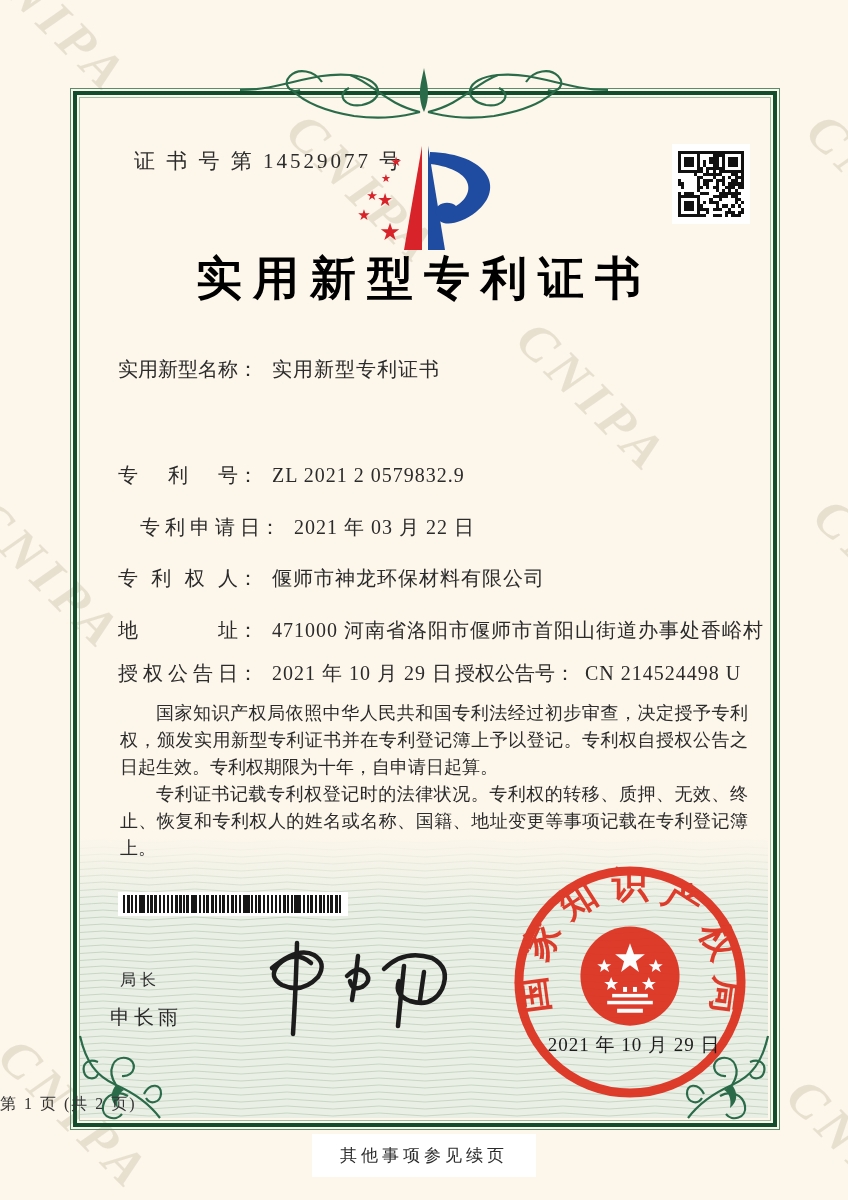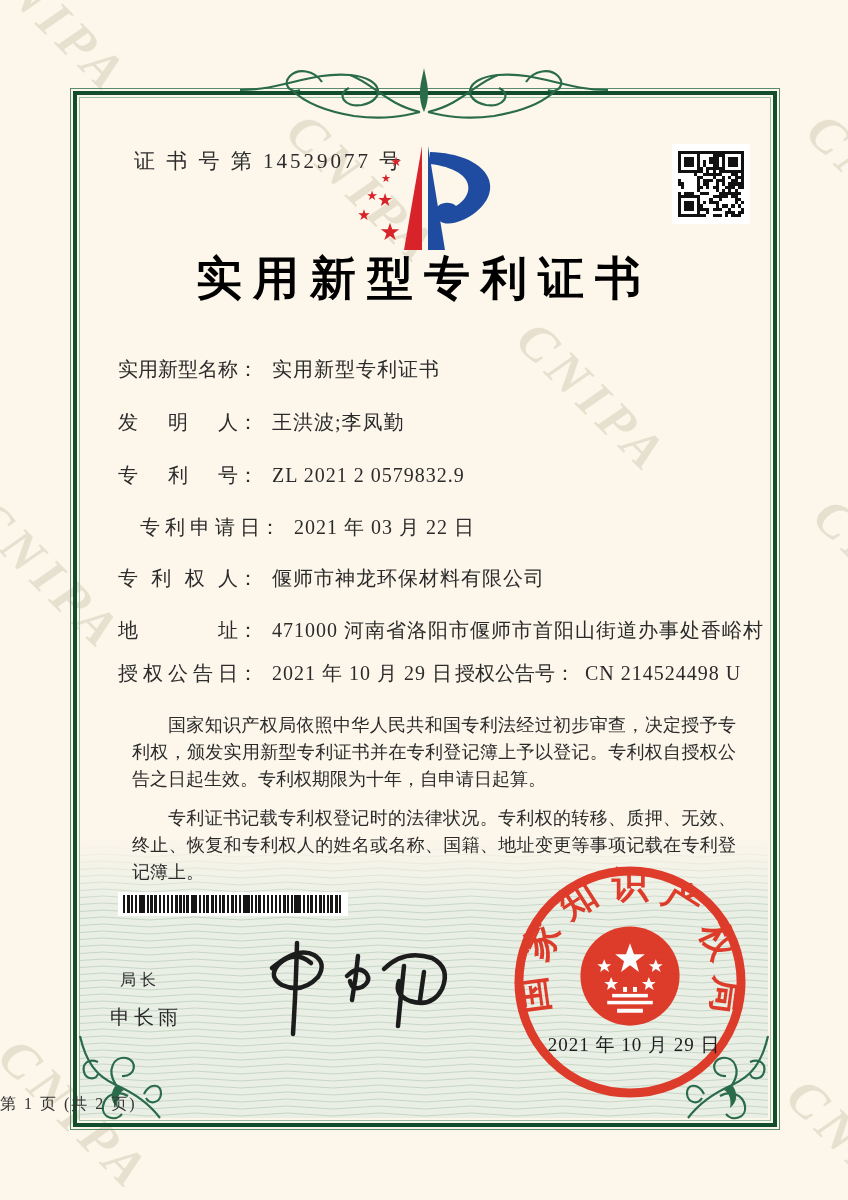--- a/index.html
+++ b/index.html
@@ -40,21 +40,21 @@
   }
   
   .frow{position:absolute;left:118px;z-index:5;font-size:20px;white-space:nowrap;}
   .flabel{display:inline-block;width:120px;text-align:justify;text-align-last:justify;vertical-align:bottom;}
   .fcolon{display:inline-block;}
   .fvalue{margin-left:14px;letter-spacing:1px;}
   .grant-pair{position:absolute;left:337px;top:0;}
   .grant-pair .fvalue{margin-left:10px;}
   
   .bodytext{position:absolute;left:120px;top:700px;width:628px;z-index:5;font-size:18px;line-height:27px;text-align:justify;}
-  .bodytext p{margin:12px;text-indent:2em;}
+  .bodytext p{margin:0;text-indent:2em;}
   
   .barcode{position:absolute;left:118px;top:892px;width:230px;height:24px;background:#fff;padding:3px 5px;box-sizing:border-box;z-index:5;}
   .bars{width:100%;height:100%;
     background:
       repeating-linear-gradient(90deg,#161616 0 2px,transparent 2px 4px),
       repeating-linear-gradient(90deg,#161616 0 1px,transparent 1px 9px),
       repeating-linear-gradient(90deg,transparent 0 5px,#161616 5px 7px,transparent 7px 13px);
   }
   
   .director-title{position:absolute;left:120px;top:970px;font-size:16px;letter-spacing:4px;z-index:5;}
@@ -323,23 +323,20 @@
           <rect x="57" y="60" width="3" height="3"></rect>
         </g>
     </svg>
   </div>
 
   <div class="title">实用新型专利证书</div>
 
   <div class="frow" style="top:356px;">
     <span class="flabel">实用新型名称</span><span class="fcolon">：</span><span class="fvalue">实用新型专利证书</span>
   </div>
-  <div class="frow" style="top:409px;">
-    <span class="flabel">发明人</span><span class="fcolon">：</span><span class="fvalue">王洪波;李凤勤</span>
-  </div>
   <div class="frow" style="top:462px;">
     <span class="flabel">专利号</span><span class="fcolon">：</span><span class="fvalue">ZL 2021 2 0579832.9</span>
   </div>
   <div class="frow" style="top:514px;margin-left:22px;">
     <span class="flabel">专利申请日</span><span class="fcolon">：</span><span class="fvalue">2021 年 03 月 22 日</span>
   </div>
   <div class="frow" style="top:565px;">
     <span class="flabel">专利权人</span><span class="fcolon">：</span><span class="fvalue">偃师市神龙环保材料有限公司</span>
   </div>
   <div class="frow" style="top:617px;">
@@ -395,14 +392,15 @@
         <rect x="96" y="138" width="46" height="3.5"></rect>
         <rect x="106" y="146" width="26" height="4"></rect>
         <rect x="112" y="124" width="4" height="5"></rect>
         <rect x="122" y="124" width="4" height="5"></rect>
       </g>
     </g>
   </svg>
   <div class="seal-date">2021 年 10 月 29 日</div>
 
   <div class="page-info">第 1 页 (共 2 页)</div>
+  <div class="footer-note">其他事项参见续页</div>
 
 </div>
 
 </body></html>

